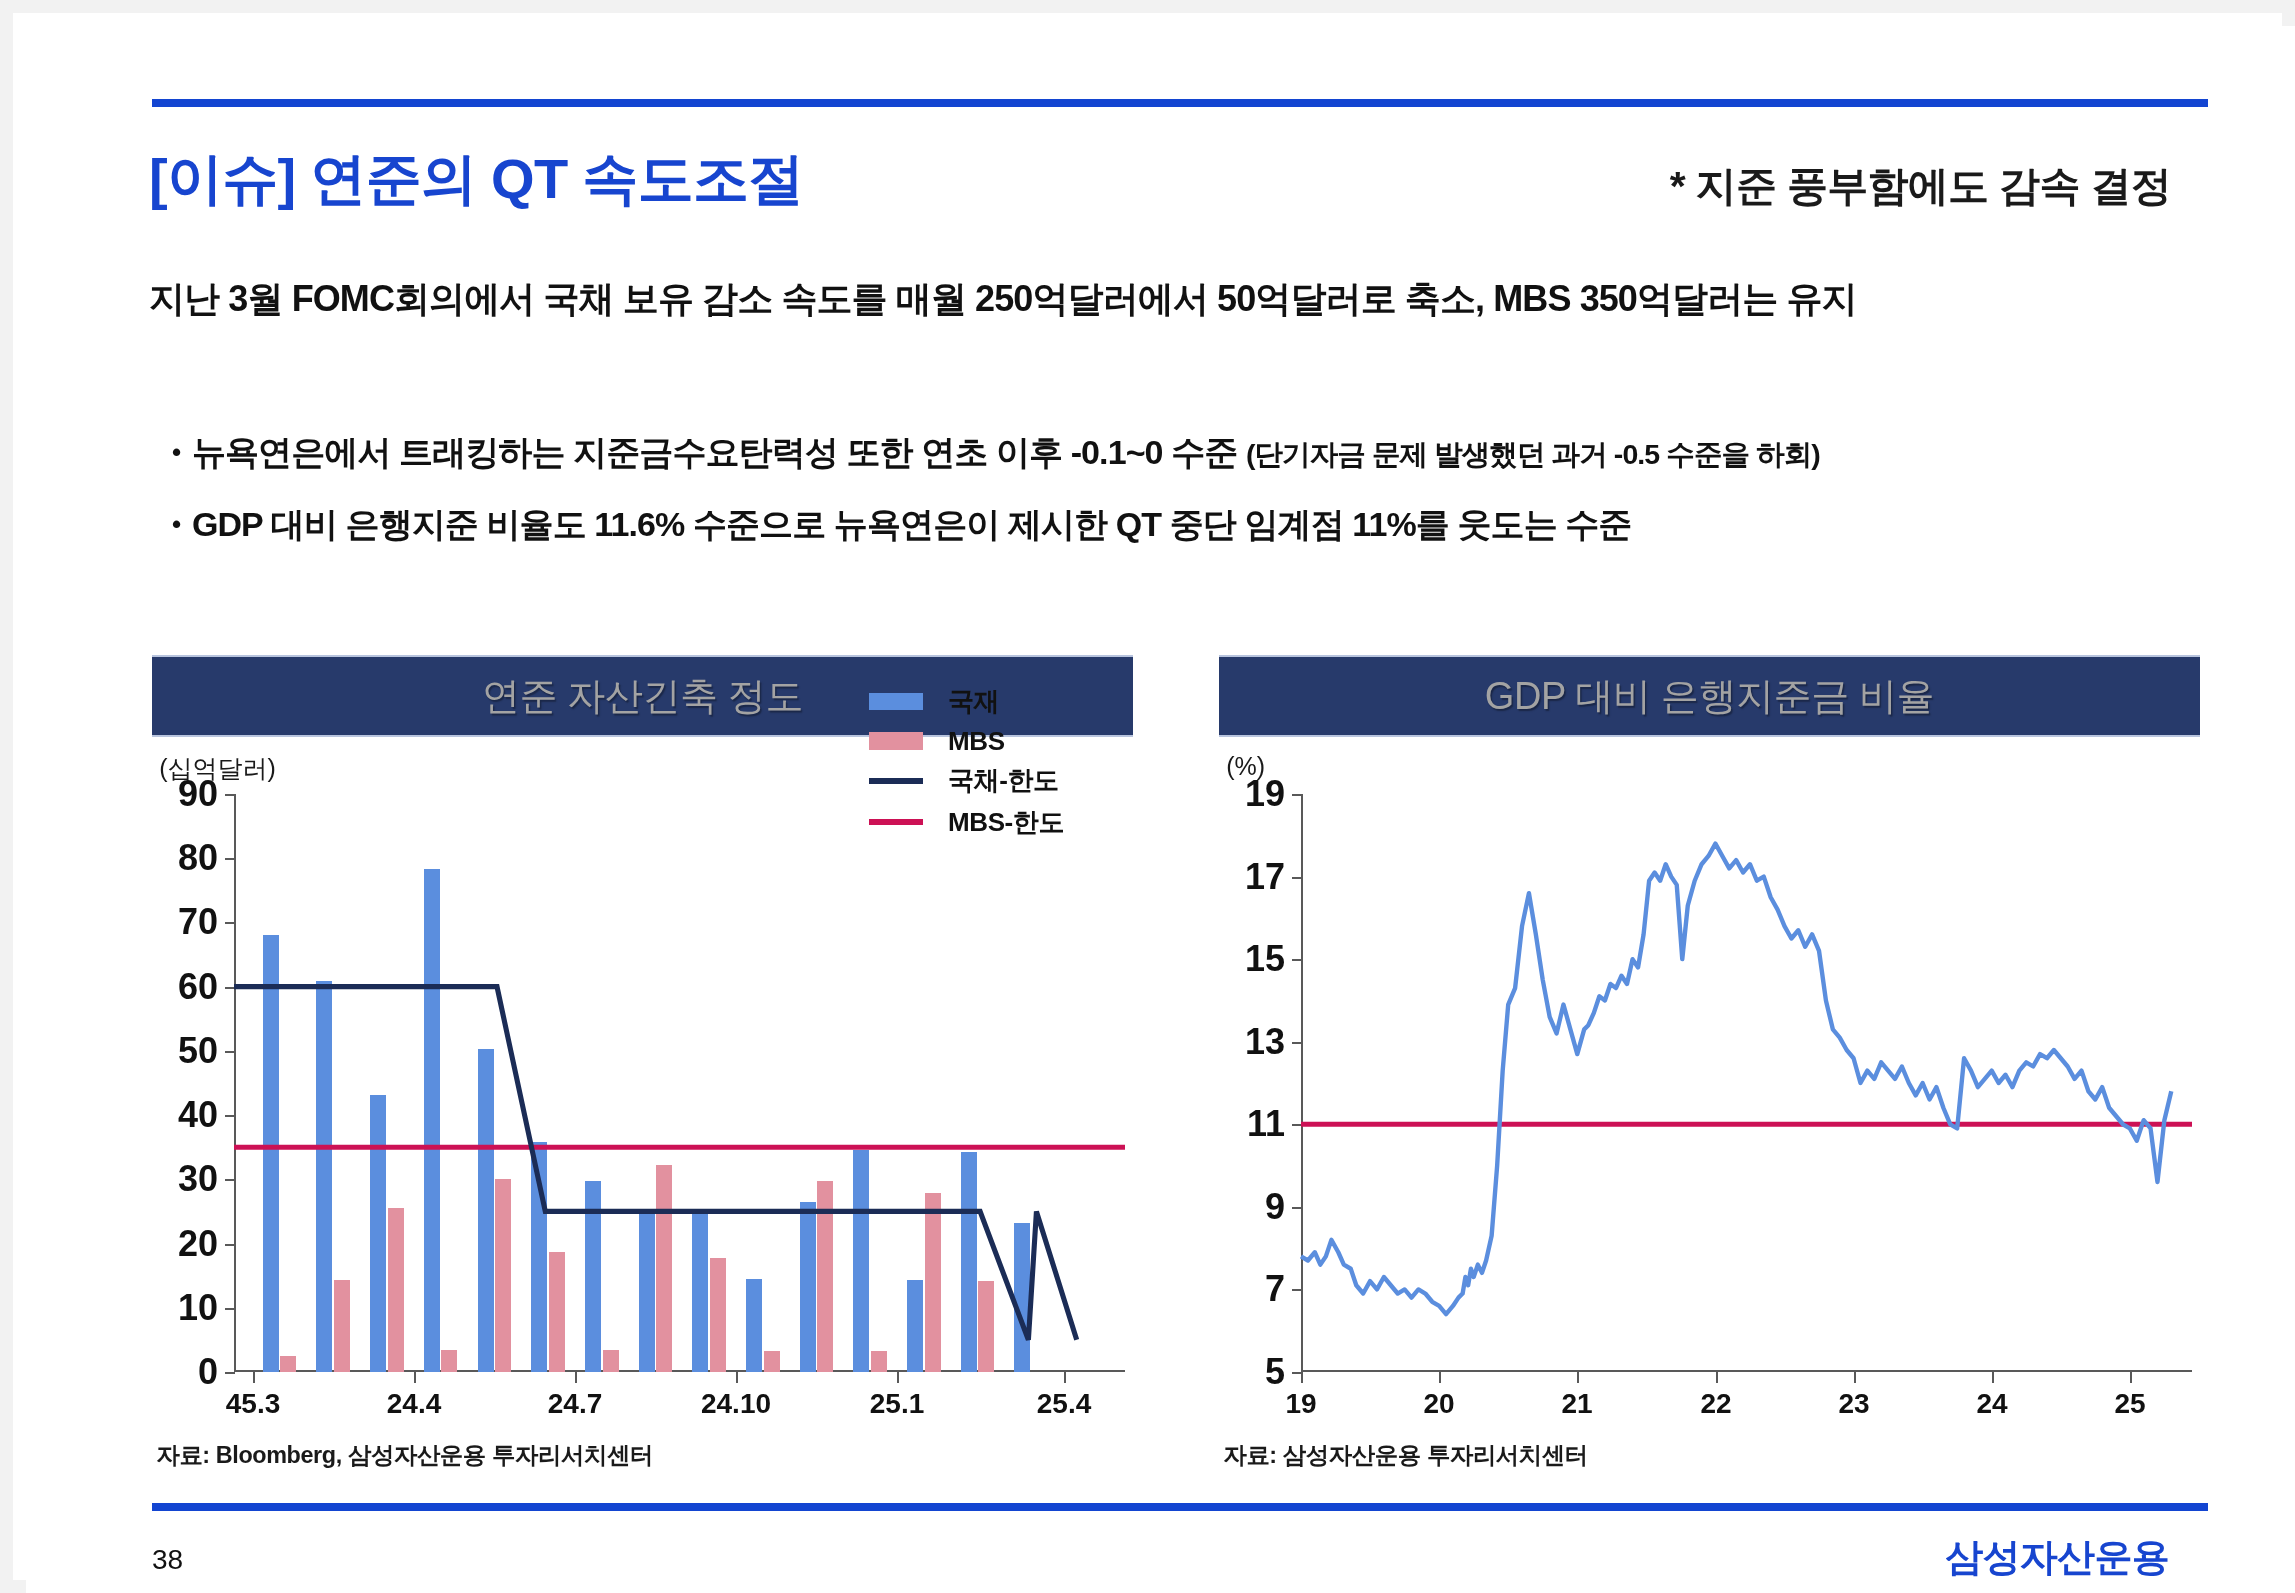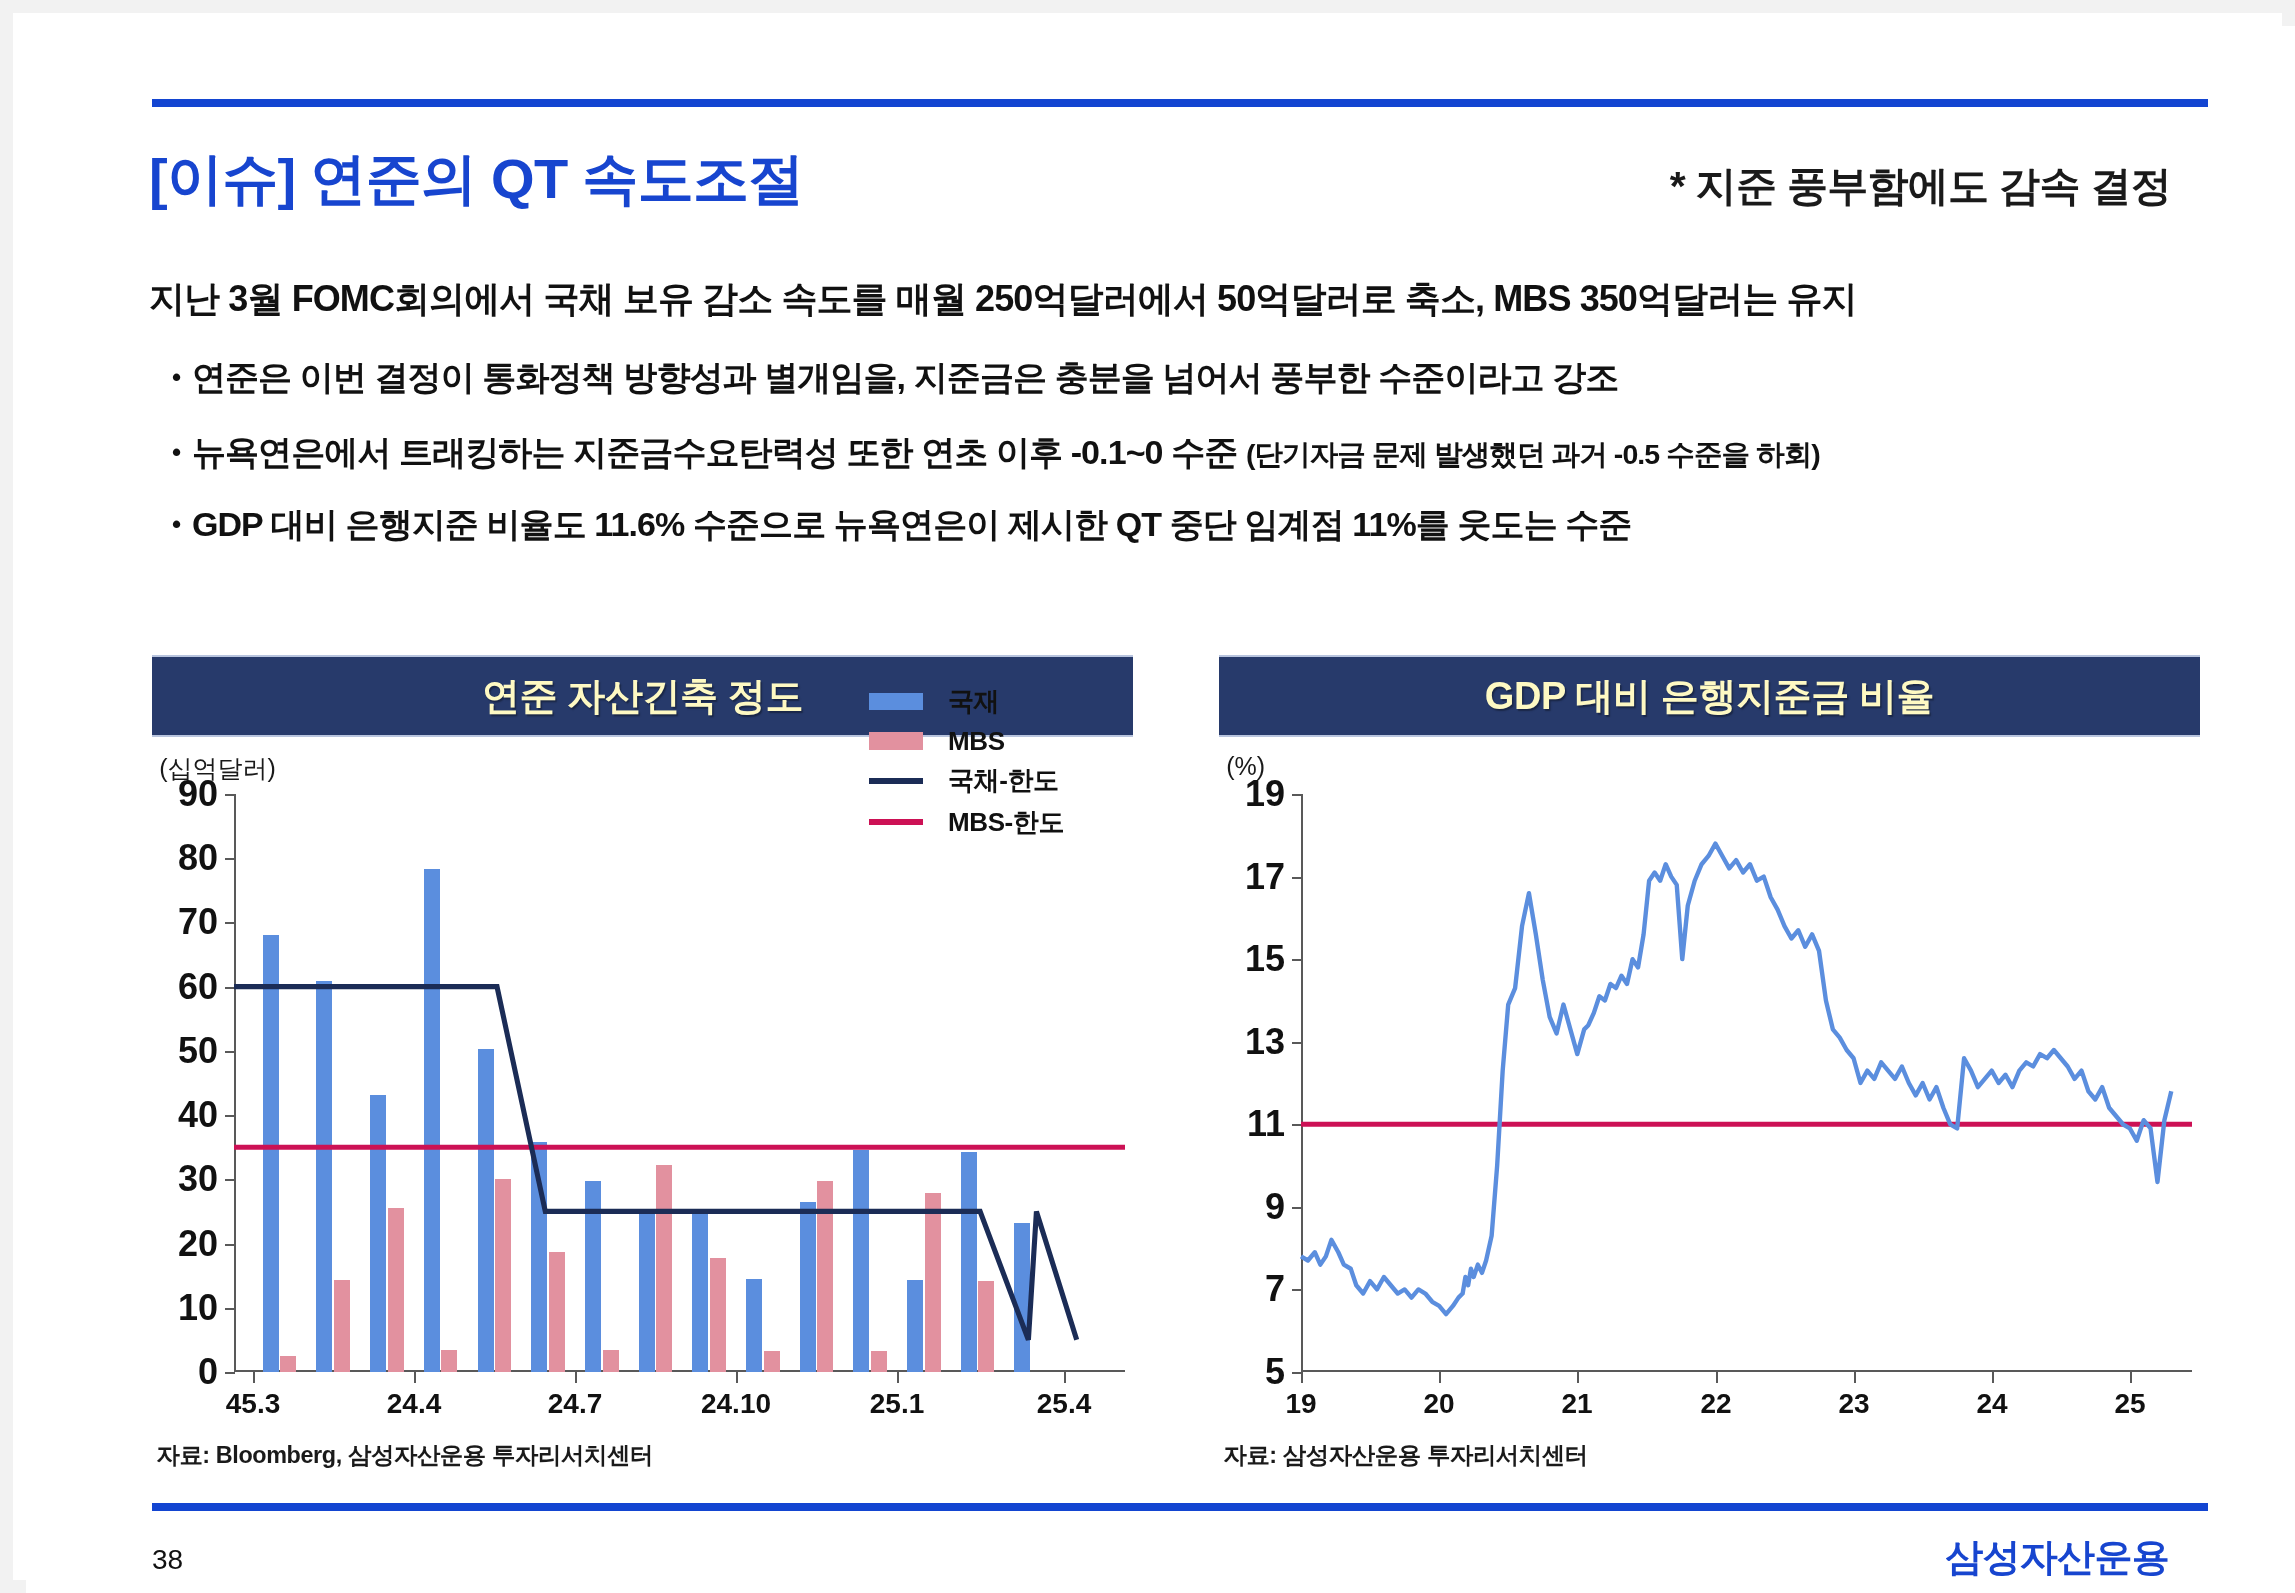--- a/index.html
+++ b/index.html
@@ -83,23 +83,23 @@
 
   .panel-head {
     position: absolute; left: 0; top: 0;
     width: 100%; height: 82px;
     background: #273a6b;
     border-top: 2.2px solid #b8c4de;
     border-bottom: 2.2px solid #b8c4de;
     display: flex; align-items: center; justify-content: center;
   }
   .panel-head span {
-    color: #fef9c3;
+    color: #a3a3a3;
     font-size: 38px;
-    font-weight: bold;
+    font-weight: normal;
     letter-spacing: -0.4px;
     text-shadow: 1.5px 1.5px 1.5px rgba(0,0,0,0.35);
   }
   .unit-label {
     position: absolute;
     left: 7.3px; top: 97px;
     font-size: 25px;
     font-weight: normal;
     color: #1a1a1a;
   }
@@ -220,23 +220,20 @@
 
 <div class="slide-frame">
 <div class="slide">
 
   <div class="header-rule"></div>
   <div class="slide-title">[이슈] 연준의 QT 속도조절</div>
   <div class="header-note">* 지준 풍부함에도 감속 결정</div>
 
   <div class="lead">지난 3월 FOMC회의에서 국채 보유 감소 속도를 매월 250억달러에서 50억달러로 축소, MBS 350억달러는 유지</div>
 
-  <div class="bullet b1">
-    <span class="dot">•</span><span>연준은 이번 결정이 통화정책 방향성과 별개임을, 지준금은 충분을 넘어서 풍부한 수준이라고 강조</span>
-  </div>
   <div class="bullet b2">
     <span class="dot">•</span><span>뉴욕연은에서 트래킹하는 지준금수요탄력성 또한 연초 이후 -0.1~0 수준 </span><span class="small">(단기자금 문제 발생했던 과거 -0.5 수준을 하회)</span>
   </div>
   <div class="bullet b3">
     <span class="dot">•</span><span>GDP 대비 은행지준 비율도 11.6% 수준으로 뉴욕연은이 제시한 QT 중단 임계점 11%를 웃도는 수준</span>
   </div>
 
   <div class="panel panel-left">
     <div class="panel-head">
       <span>연준 자산긴축 정도</span>

